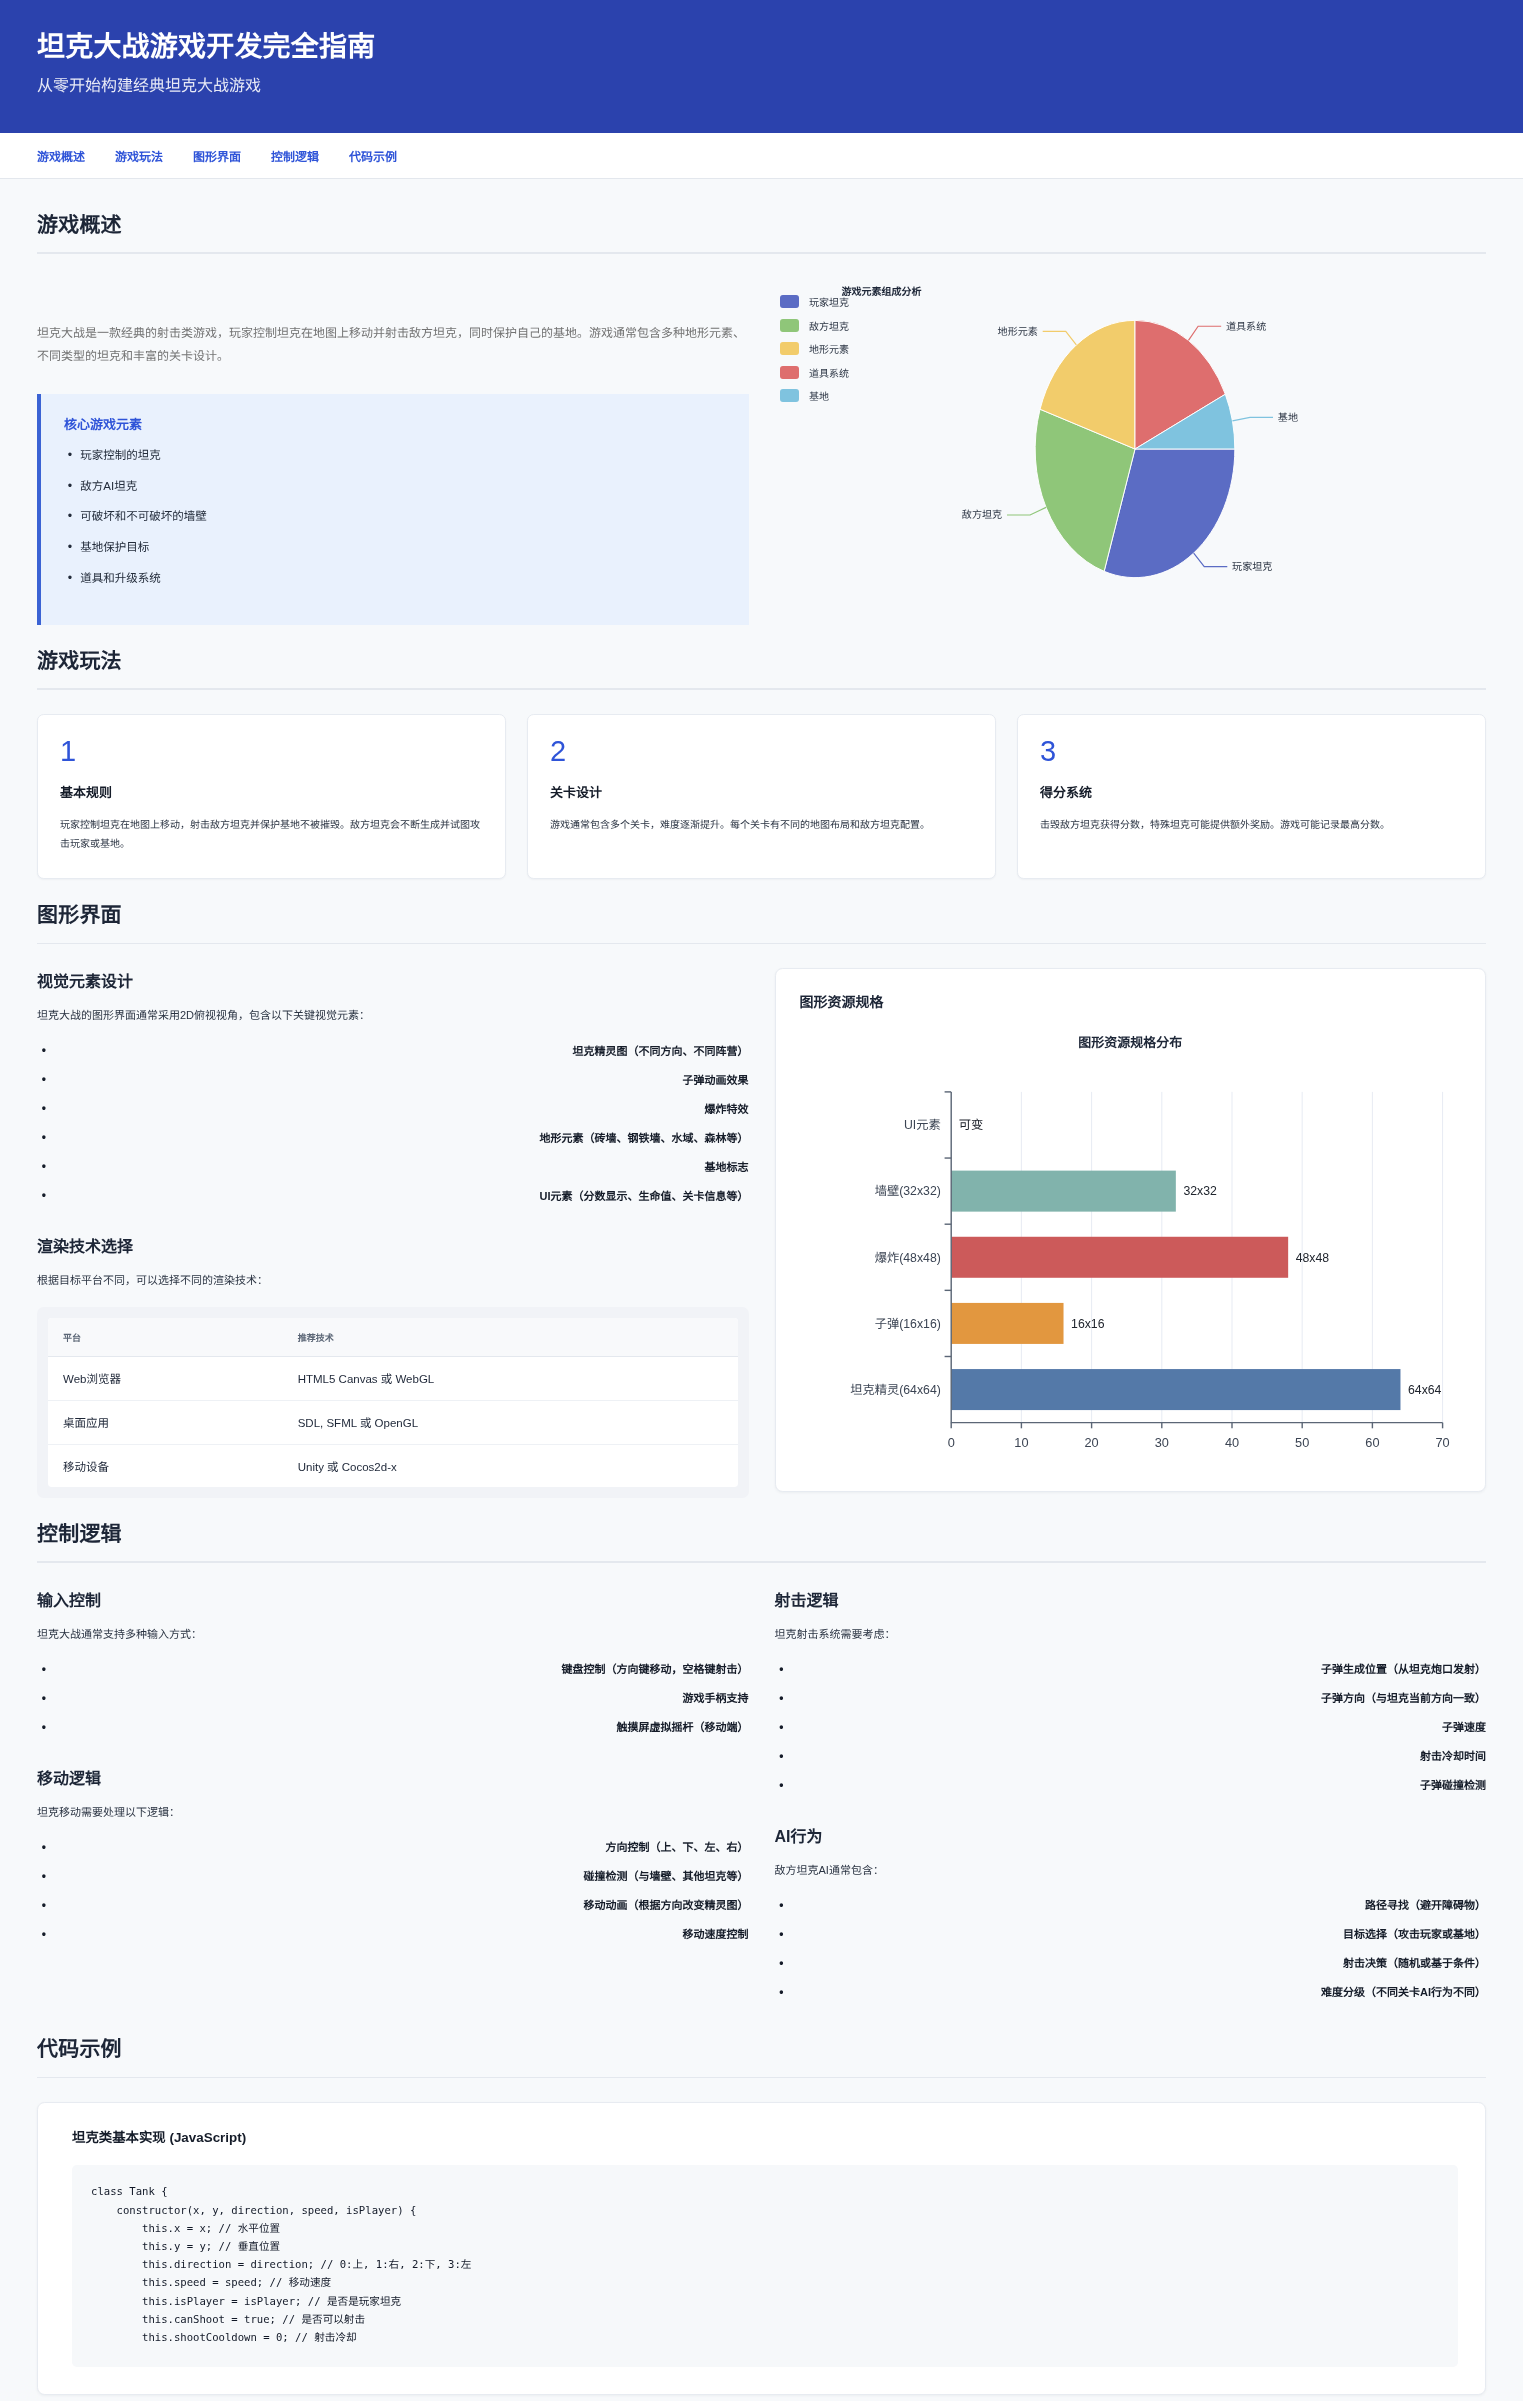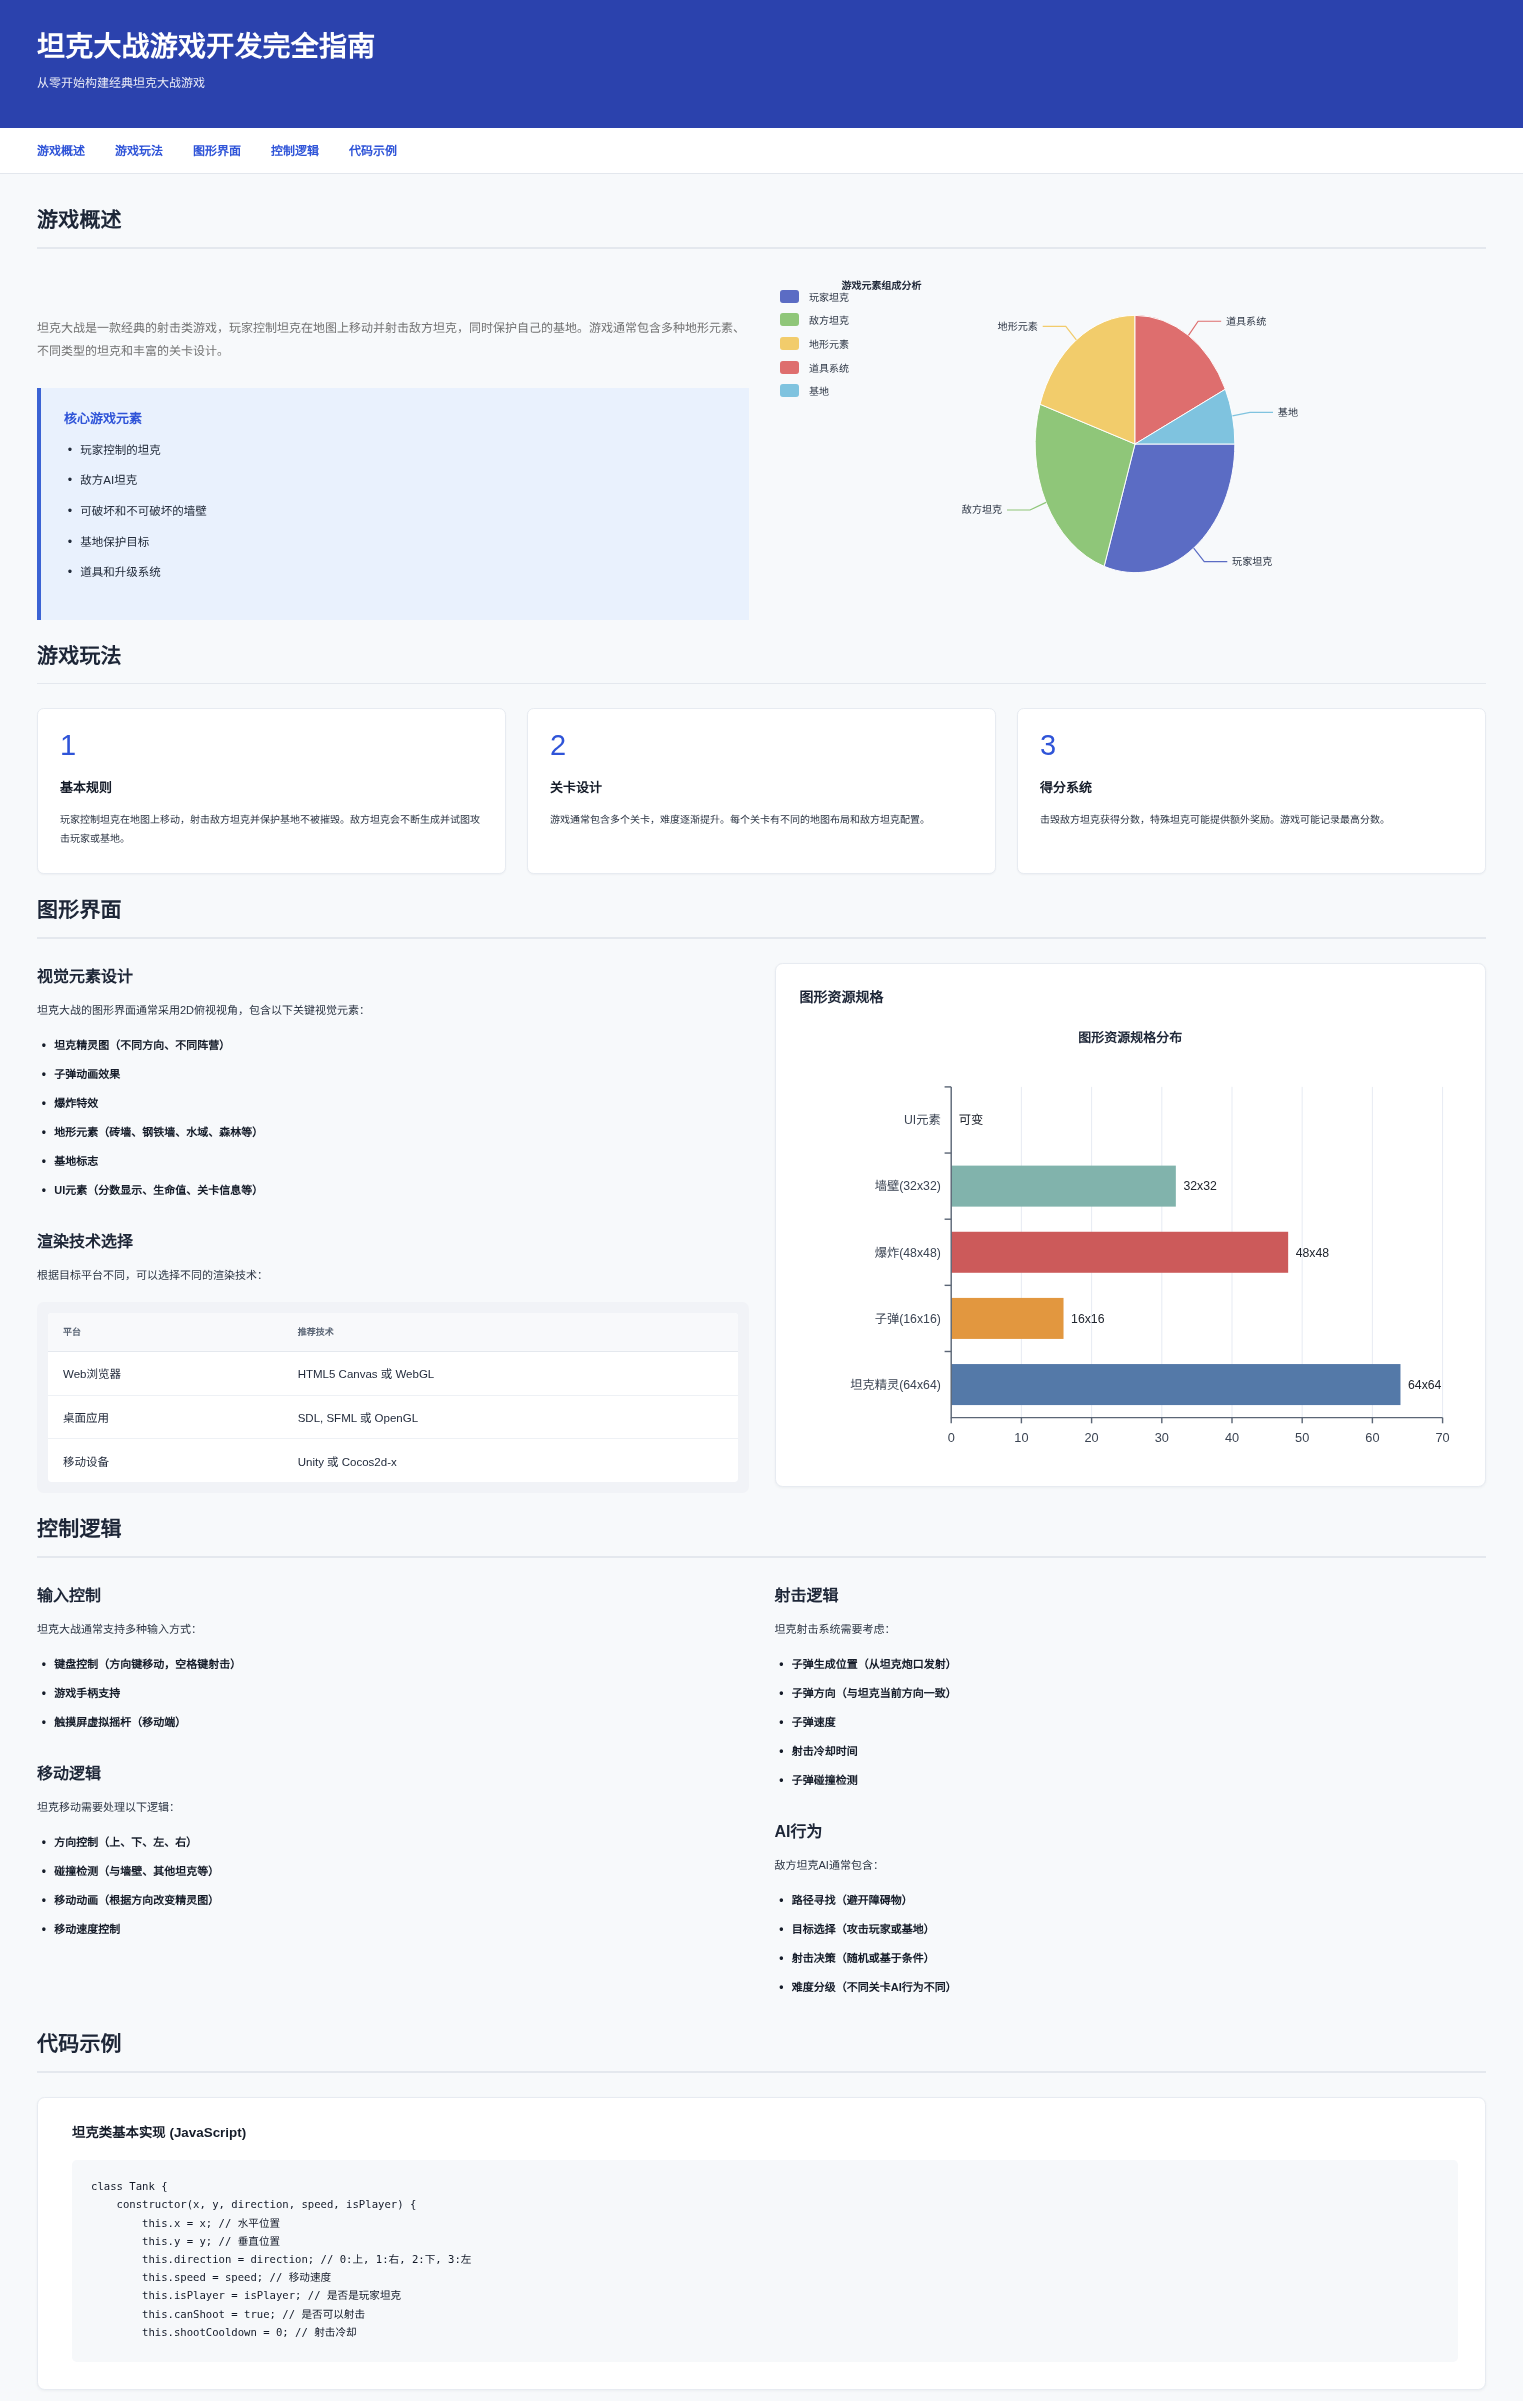--- a/index.html
+++ b/index.html
@@ -21,21 +21,21 @@
   .site-title {
     color: #ffffff;
     font-size: 28px;
     font-weight: 700;
     line-height: 1.18;
     letter-spacing: 0.2px;
   }
   .site-subtitle {
     color: #e8eaf6;
     margin-top: 13.4px;
-    font-size: 12px;
+    font-size: 16px;
     font-weight: 400;
     line-height: 1.3;
   }
 
   
   .site-nav {
     background: #ffffff;
     border-bottom: 1px solid #e3e7ed;
     padding: 13.4px 37px 14.4px 37px;
     display: flex;
@@ -186,20 +186,21 @@
   }
   ul.bullets { list-style: none; margin-bottom: 2.9px; }
   ul.bullets li {
     position: relative;
     padding-left: 17.3px;
     font-size: 11px;
     line-height: 1.5;
     color: #151c29;
     margin-bottom: 12.5px;
     font-weight: 700;
+    text-align: right;
   }
   ul.bullets li::before {
     content: "•";
     position: absolute;
     left: 4.8px; top: -1.4px;
     font-size: 12px;
   }
 
   
   .table-shell {

